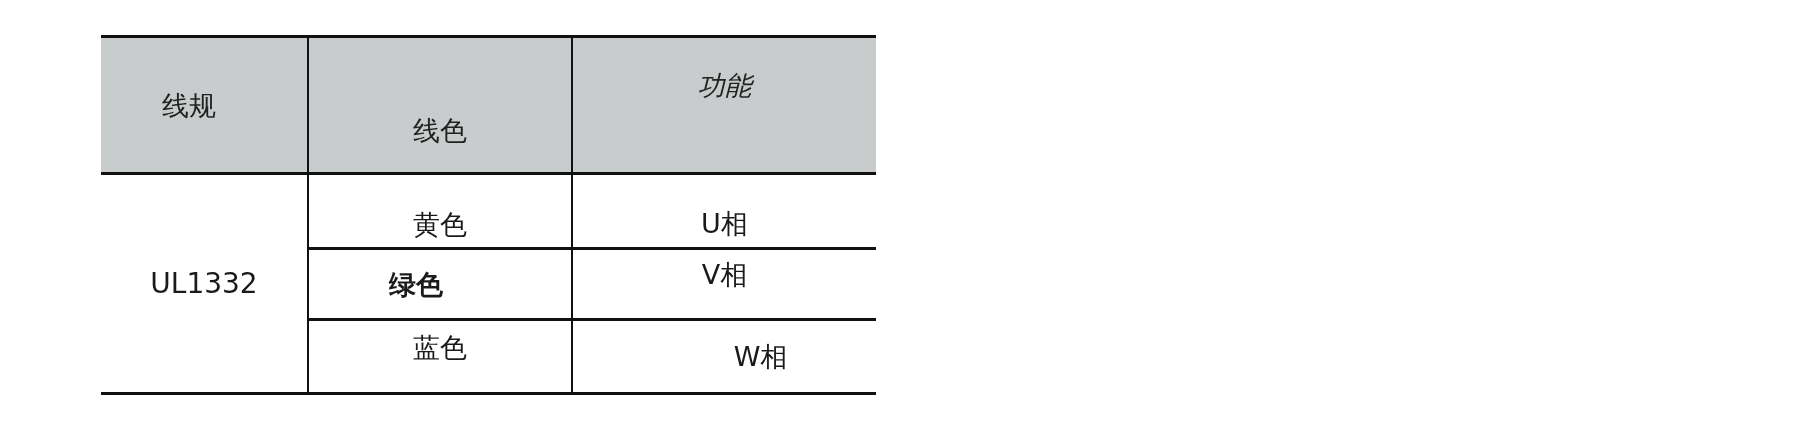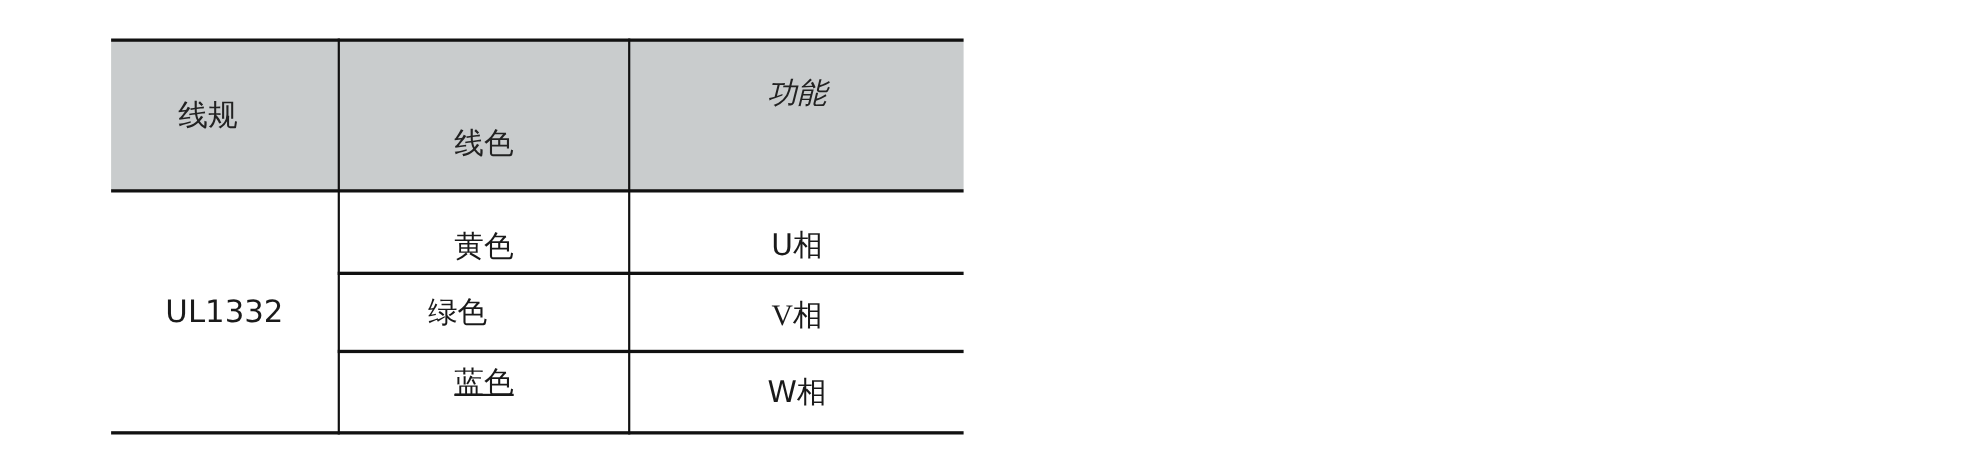--- a/index.html
+++ b/index.html
@@ -76,18 +76,18 @@
   <div class="cell head" style="left:208px; top:16px; width:262px; height:158px;">线色</div>
   <div class="cell head" style="left:472px; top:3px; width:303px; height:94px;font-style:italic;">功能</div>
 
   <div class="cell spec" style="left:0; top:140px; width:206px; height:217px; flex-direction:column;">
     <span>UL1332</span>
   </div>
 
   <div class="cell" style="left:208px; top:140px; width:262px; height:72px;margin-top:13px;">黄色</div>
   <div class="cell" style="left:472px; top:140px; width:303px; height:72px;margin-top:12px;">U相</div>
 
-  <div class="cell" style="left:208px; top:215px; width:214px; height:68px;">绿色</div>
-  <div class="cell" style="left:472px; top:227px; width:303px; height:49px;font-family:Liberation Serif, serif;">V相</div>
+  <div class="cell" style="left:208px; top:215px; width:214px; height:68px;font-weight:bold;">绿色</div>
+  <div class="cell" style="left:472px; top:215px; width:303px; height:49px;">V相</div>
 
-  <div class="cell" style="left:208px; top:286px; width:262px; height:52px;text-decoration:underline;">蓝色</div>
-  <div class="cell" style="left:472px; top:286px; width:303px; height:71px;">W相</div>
+  <div class="cell" style="left:208px; top:286px; width:262px; height:52px;">蓝色</div>
+  <div class="cell" style="left:472px; top:286px; width:303px; height:71px;padding-left:36px;">W相</div>
 </div>
 
 </body></html>

